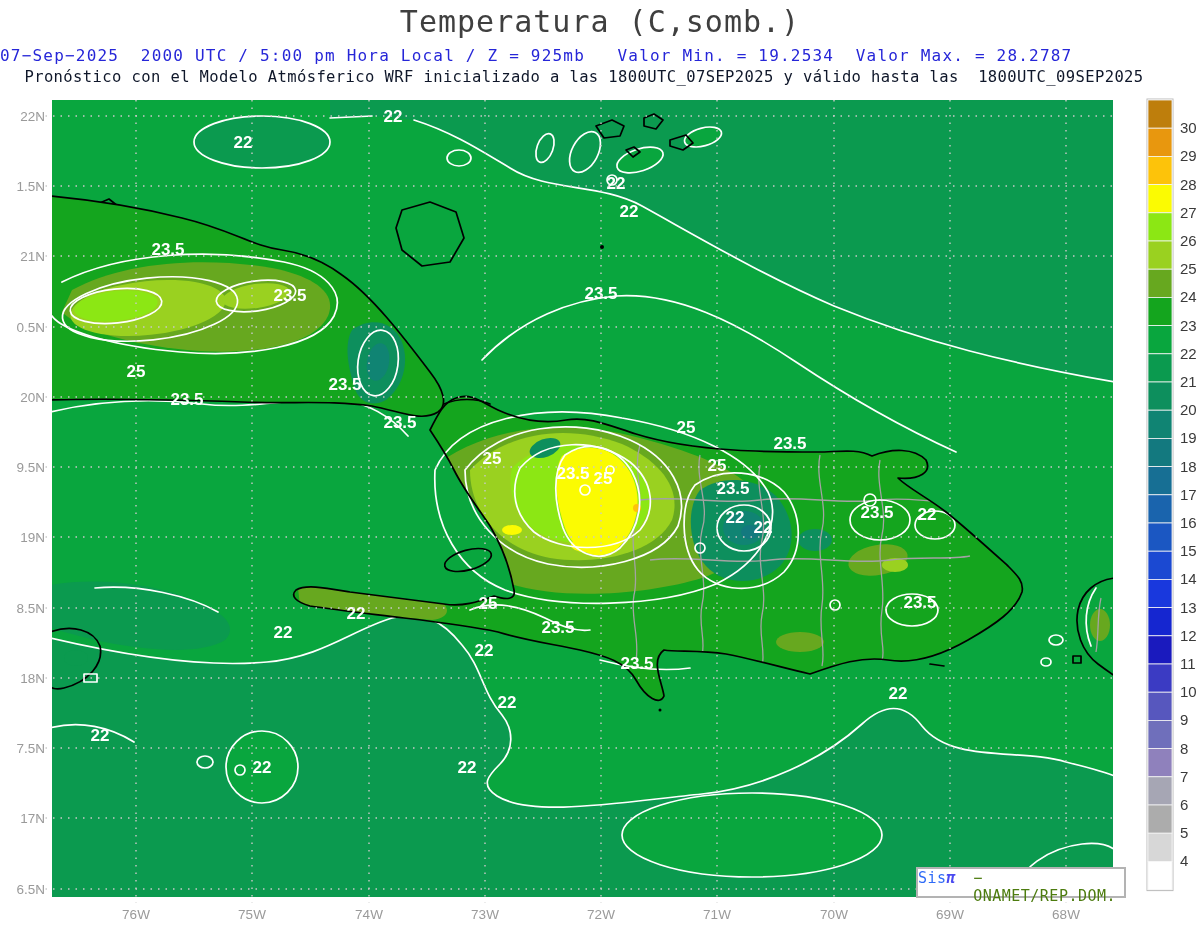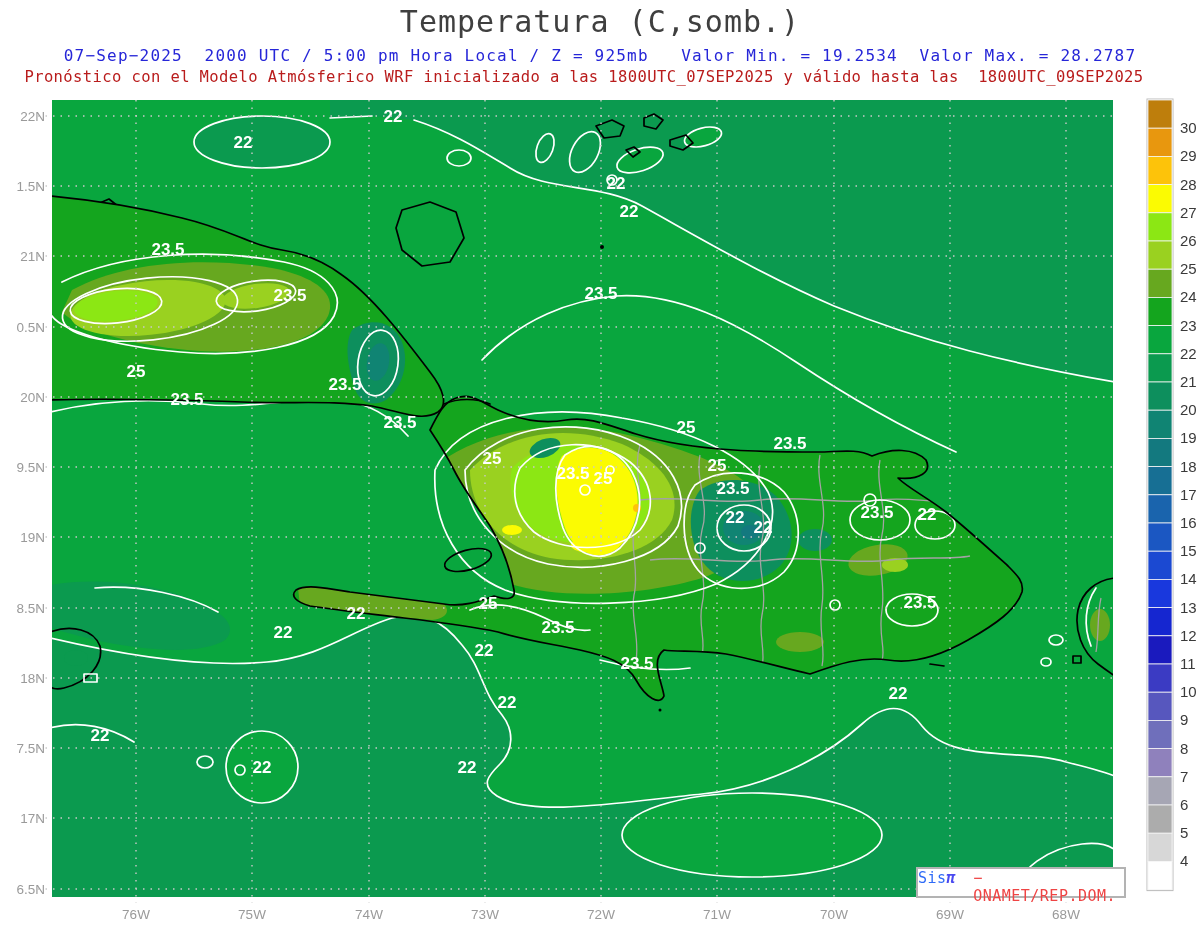--- a/index.html
+++ b/index.html
@@ -1,41 +1,41 @@
 <!DOCTYPE html>
 <html><head>
 <meta charset="utf-8">
 <style>
   html,body{margin:0;padding:0;background:#fff;width:1200px;height:927px;overflow:hidden;}
   #page{position:relative;width:1200px;height:927px;background:#fff;
         font-family:"DejaVu Sans Mono",monospace;}
   .title{position:absolute;top:4px;left:0;width:1200px;text-align:center;
          font-size:30px;letter-spacing:1px;color:#3f3f3f;white-space:pre;}
-  .sub1{position:absolute;top:46px;left:0;width:1200px;text-align:center;
+  .sub1{position:absolute;top:46px;left:0;width:1200px;
         font-size:16px;letter-spacing:1.2px;color:#2626d8;white-space:pre;}
   .sub2{position:absolute;top:68px;left:0;width:1168px;text-align:center;
-        font-size:15.5px;letter-spacing:0.4px;color:#b91c1c;white-space:pre;}
+        font-size:15.5px;letter-spacing:0.4px;color:#0f172a;white-space:pre;}
   svg{position:absolute;top:0;left:0;}
   .grid{stroke:#c9c9c9;stroke-width:1.4;stroke-dasharray:1.5 6;fill:none;}
   .axis{font-family:"Liberation Sans",sans-serif;font-size:13.5px;fill:#9a9a9a;}
   .lat{text-anchor:end;}
   .lon{text-anchor:middle;}
   .clabel{font-family:"Liberation Sans",sans-serif;font-size:17px;font-weight:600;
           fill:#ffffff;text-anchor:middle;}
   .cbar{font-family:"Liberation Sans",sans-serif;font-size:15px;fill:#3a3a3a;}
   .coast{fill:none;stroke:#000;stroke-width:1.7;stroke-linejoin:round;stroke-linecap:round;}
   .wc{fill:none;stroke:#fff;stroke-width:1.7;stroke-linejoin:round;stroke-linecap:round;}
   .admin{fill:none;stroke:#a3a3a3;stroke-width:1.3;stroke-linejoin:round;}
   #branding{position:absolute;left:916px;top:867px;width:206px;height:27px;
             background:#fff;border:2px solid #b3b3b3;display:flex;
             justify-content:center;font-size:15px;letter-spacing:0.5px;
             font-family:"DejaVu Sans Mono",monospace;}
   #branding .sis{color:#2f6bf7;}
   #branding .pi{color:#4a4af0;font-style:italic;font-weight:bold;margin-right:2px;}
-  #branding .rest{color:#ef4444;margin-left:15px;}
+  #branding .rest{color:#4d7c0f;margin-left:15px;}
 </style>
 </head>
 <body>
 
 <div id="page">
 
   <div class="title">Temperatura (C,somb.)</div>
   <div class="sub1">07−Sep−2025  2000 UTC / 5:00 pm Hora Local / Z = 925mb   Valor Min. = 19.2534  Valor Max. = 28.2787</div>
   <div class="sub2">Pronóstico con el Modelo Atmósferico WRF inicializado a las 1800UTC_07SEP2025 y válido hasta las  1800UTC_09SEP2025</div>
 

